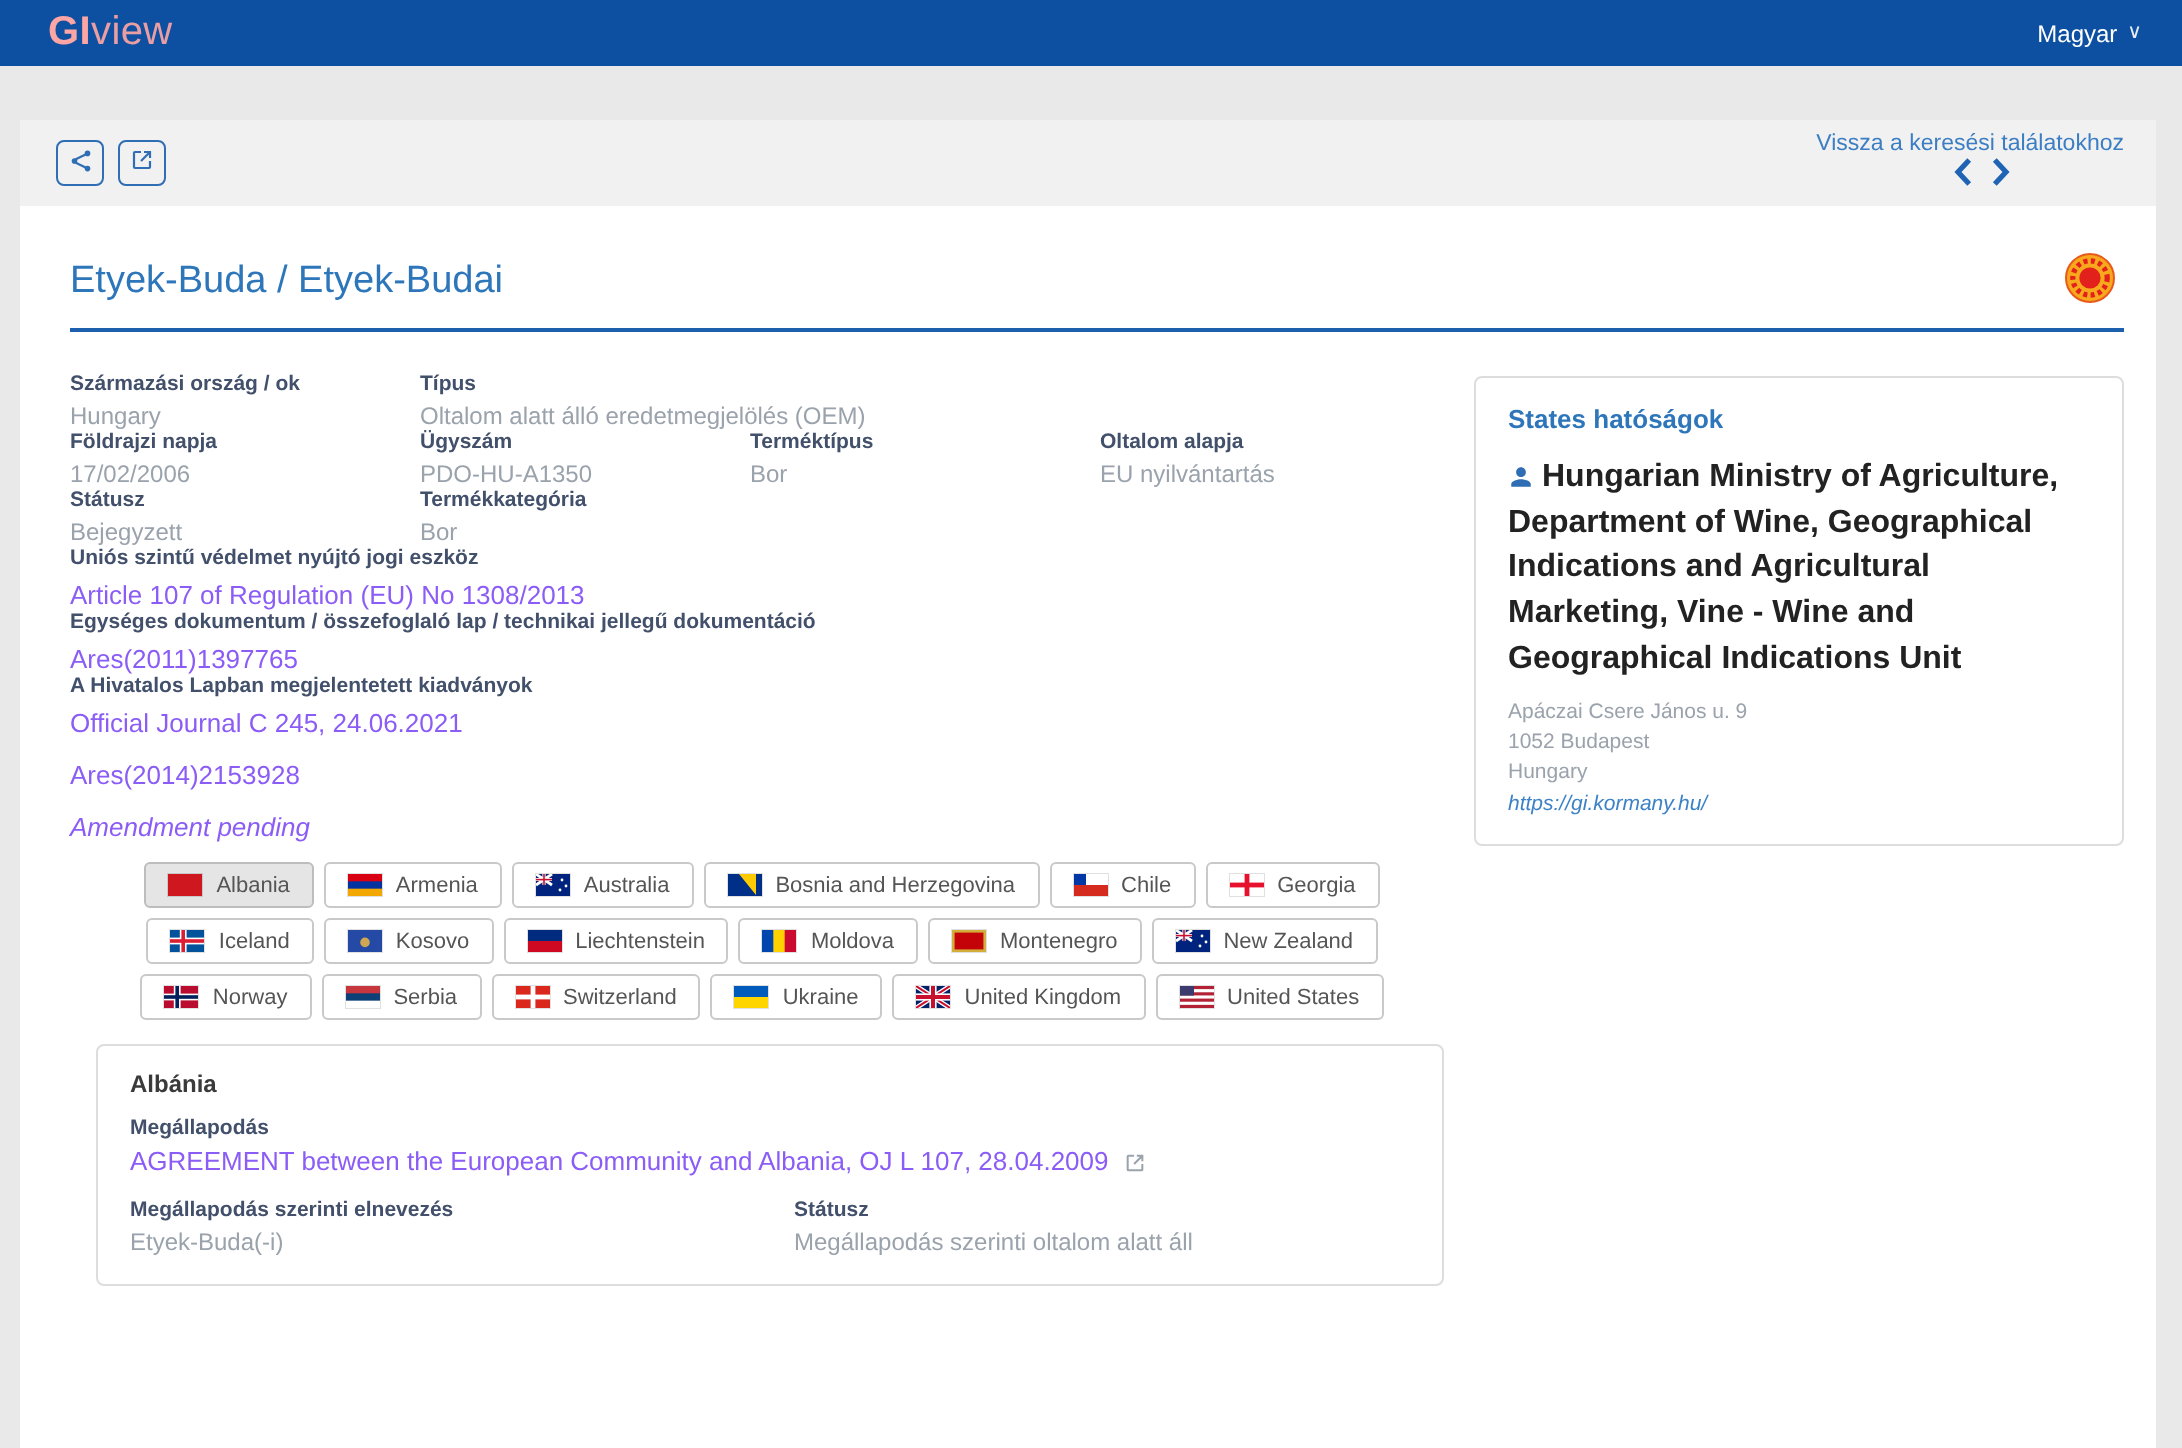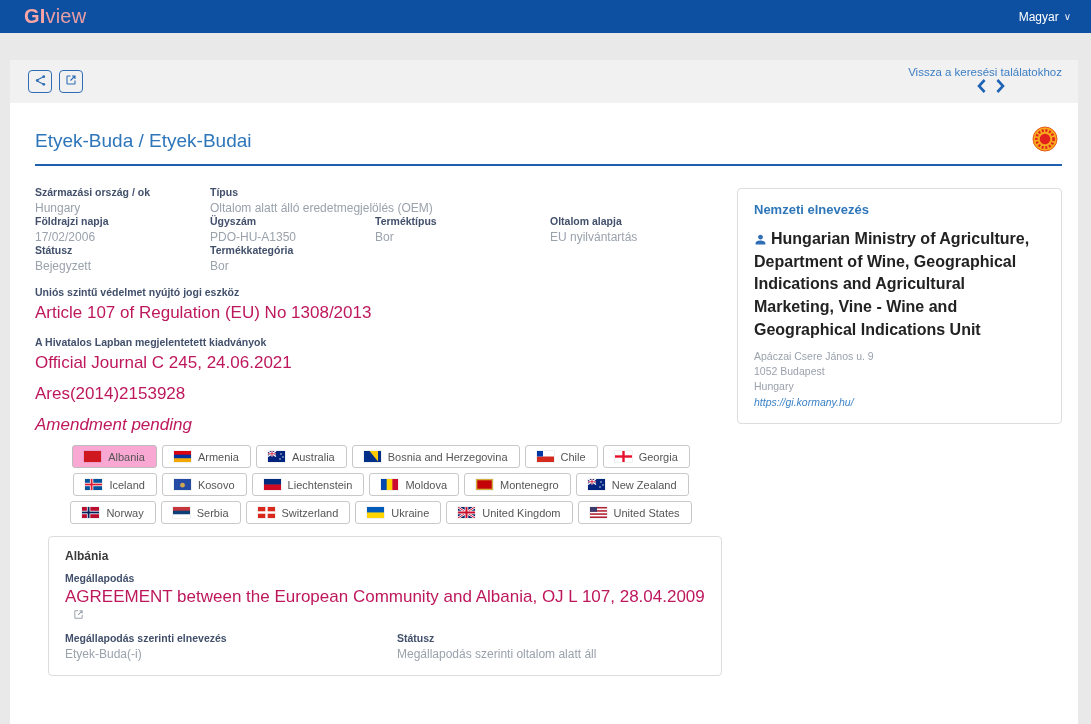--- a/index.html
+++ b/index.html
@@ -38,36 +38,36 @@
   .pdo-badge { margin-left:auto; margin-right:4px; }
   .title-rule { border:none; border-top:2px solid #1d60ad; margin:9px 16px 0 25px; }
 
   
   .columns { display:flex; padding:20px 16px 0 25px; }
   .main-col { width:700px; }
   .aside-col { width:325px; margin-left:auto; }
 
   .lbl { font-size:10.5px; font-weight:700; color:#42506b; margin-bottom:3px; }
   .val { font-size:12px; color:#9aa2ac; }
-  a.lnk { font-size:17px; color:#be185d; text-decoration:none; cursor:pointer; display:inline-block; }
+  a.lnk { font-size:13px; color:#8b5cf6; text-decoration:none; cursor:pointer; display:inline-block; }
   a.lnk.italic { font-style:italic; }
 
   .ov-grid { display:grid; grid-template-columns:175px 165px 175px 1fr; }
   .ov-span3 { grid-column:2 / 5; }
 
-  .legal-row { margin-top:13px; }
+  .legal-row { }
   .legal-row .lnk { margin-top:2px; }
   .pub-link { margin-top:9px; }
 
   .intl-label { margin-top:17px; }
 
   
   .country-wrap { margin-top:10px; width:692px; display:flex; flex-wrap:wrap; justify-content:center; row-gap:5px; column-gap:5px; }
   .country-btn { display:inline-flex; align-items:center; gap:7px; height:23px; padding:0 11px; background:#fff; border:1px solid #c9c9c9; border-radius:3px; font-size:11px; color:#555; cursor:pointer; font-family:inherit; }
-  .country-btn.selected { background:#f9a8d4; border-color:#bdbdbd;text-align:center; }
+  .country-btn.selected { background:#e5e5e5; border-color:#bdbdbd;text-align:center; }
   .flag { display:inline-flex; line-height:0; box-shadow:0 0 0 .5px rgba(0,0,0,.12); }
 
   
   .agreement-card { margin:12px 0 0 13px; width:674px; border:1px solid #ddd; border-radius:4px; padding:12px 16px 14px; }
   .agreement-card .country-title { font-size:12px; font-weight:700; color:#3a3a3a; margin-bottom:9px; }
   .ag-two { display:grid; grid-template-columns:332px 1fr; margin-top:9px; }
   .ext-ico { margin-left:8px; vertical-align:-2px; }
 
   
   .authority-card { border:1px solid #ddd; border-radius:4px; padding:13px 16px 14px; margin-top:2px; }
@@ -180,20 +180,24 @@
           <div class="lbl">Termékkategória</div>
           <div class="val">Bor</div>
         </div>
       </div>
 
       <div class="legal-row">
         <div class="lbl">Uniós szintű védelmet nyújtó jogi eszköz</div>
         <a class="lnk">Article 107 of Regulation (EU) No 1308/2013</a>
       </div>
 
+      <div class="legal-row">
+        <div class="lbl">Egységes dokumentum / összefoglaló lap / technikai jellegű dokumentáció</div>
+        <a class="lnk">Ares(2011)1397765</a>
+      </div>
 
       <div class="legal-row">
         <div class="lbl">A Hivatalos Lapban megjelentetett kiadványok</div>
         <div><a class="lnk">Official Journal C 245, 24.06.2021</a></div>
         <div class="pub-link"><a class="lnk">Ares(2014)2153928</a></div>
         <div class="pub-link"><a class="lnk italic">Amendment pending</a></div>
       </div>
 
 
       <div class="country-wrap">
@@ -417,21 +421,21 @@
             <div class="lbl">Státusz</div>
             <div class="val">Megállapodás szerinti oltalom alatt áll</div>
           </div>
         </div>
 
       </div>
     </div>
 
     <div class="aside-col">
       <div class="authority-card">
-        <h3>Nemzeti elnevezés</h3>
+        <h3>States hatóságok</h3>
         <div class="authority-name">
           <span><svg width="13" height="13" viewBox="0 0 24 24">
                 <path fill="#2f6db5" d="M12 12c2.5 0 4.5-2 4.5-4.5S14.5 3 12 3 7.5 5 7.5 7.5 9.5 12 12 12zm0 2c-3 0-9 1.5-9 4.5V21h18v-2.5c0-3-6-4.5-9-4.5z"></path>
               </svg></span><span>Hungarian Ministry of Agriculture, Department of Wine, Geographical Indications and Agricultural Marketing, Vine - Wine and Geographical Indications Unit</span>
         </div>
         <div class="authority-addr">
           <div>Apáczai Csere János u. 9</div>
           <div>1052 Budapest</div>
           <div>Hungary</div>
         </div>

